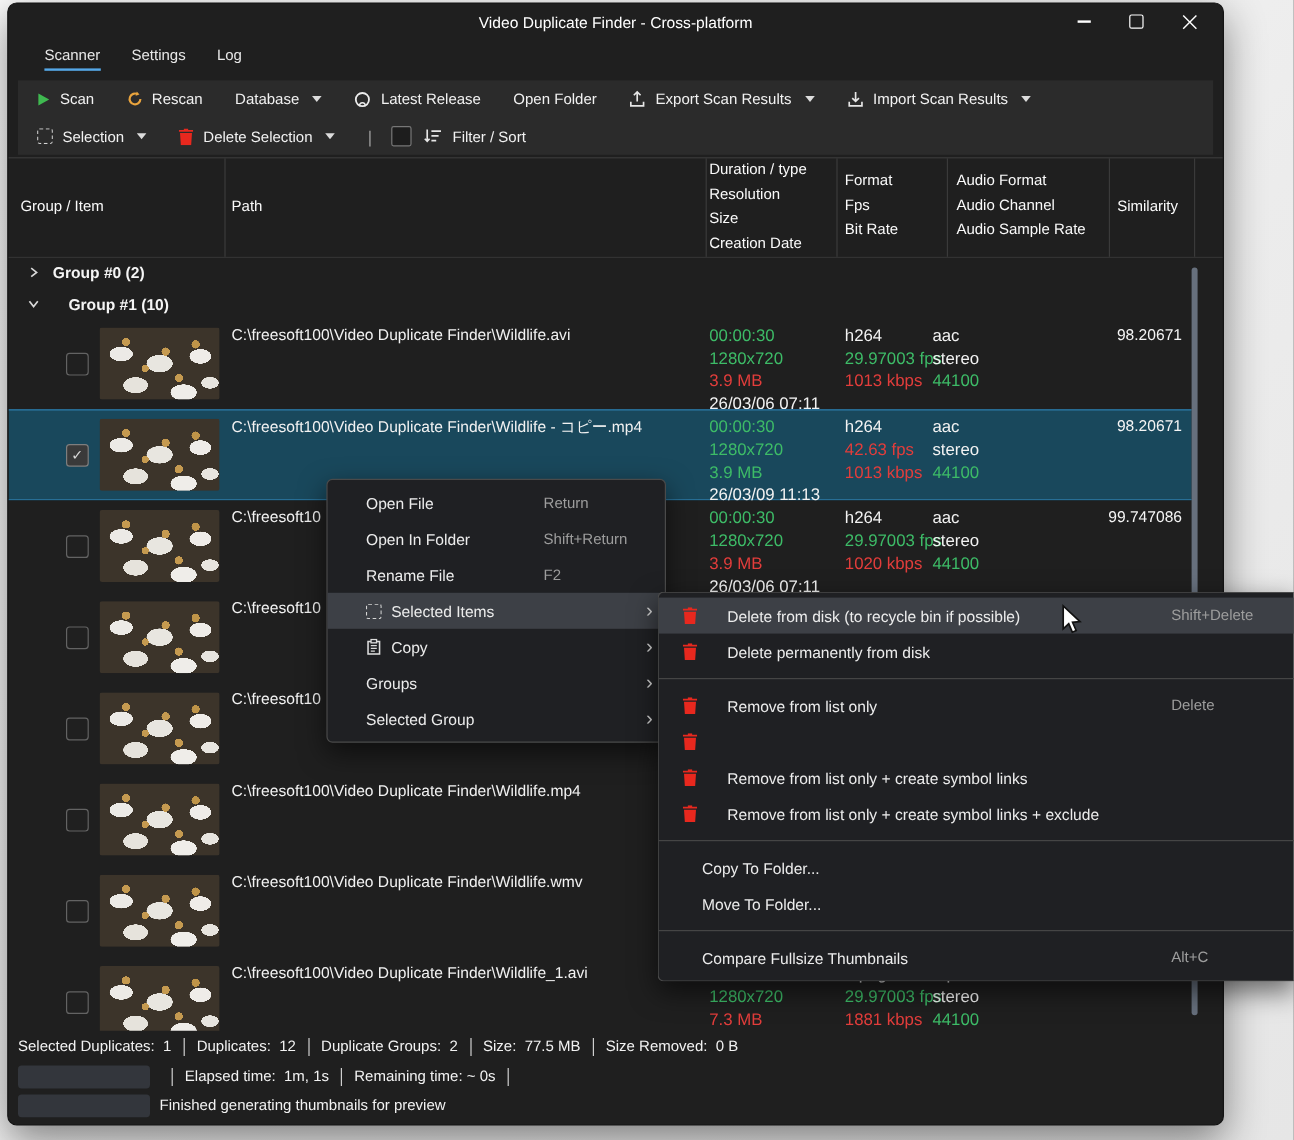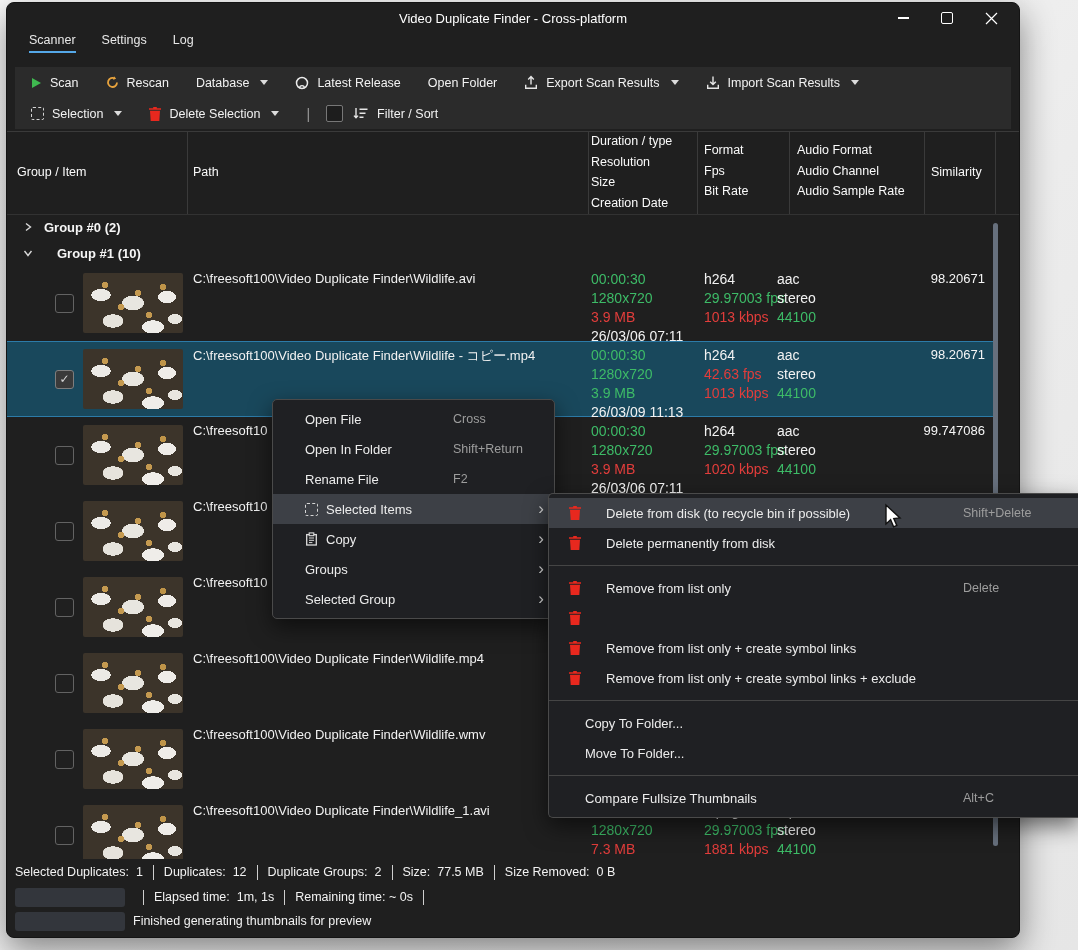--- a/index.html
+++ b/index.html
@@ -9,21 +9,21 @@
   .win{position:absolute;left:6px;top:2px;width:1012px;height:934px;background:#1f1f1f;
     border-radius:8px;border:1px solid #141414;box-shadow:0 12px 34px rgba(0,0,0,.45);overflow:hidden;}
   
   .titlebar{position:absolute;top:0;left:0;width:100%;height:30px;}
   .title{position:absolute;left:0;right:0;top:8px;text-align:center;font-size:13px;color:#ffffff;}
   .controls{position:absolute;right:6px;top:0;height:30px;display:flex;}
   .ctl{width:44px;height:30px;display:flex;align-items:center;justify-content:center;}
   .min-glyph{display:block;width:11px;height:1.5px;background:#ffffff;}
   .max-glyph{display:block;width:10px;height:10px;border:1.2px solid #ffffff;border-radius:2px;}
   
-  .menubar{position:absolute;left:8px;top:30px;height:32px;display:flex;align-items:flex-start;padding-left:14px;gap:26px;}
+  .menubar{position:absolute;left:16px;top:30px;height:32px;display:flex;align-items:center;padding-left:14px;gap:26px;}
   .mb{font-size:12.5px;color:#e8e8e8;padding-bottom:6px;}
   .mb.active{border-bottom:2px solid #55a8e8;padding-bottom:4px;}
   
   .toolbar{position:absolute;left:8px;top:64px;width:996px;height:62px;background:#2b2b2b;}
   .trow{height:31px;display:flex;align-items:center;padding-left:16px;}
   .titem{display:flex;align-items:center;gap:8px;margin-right:27px;font-size:12.5px;color:#f2f2f2;white-space:nowrap;}
   .caret{width:0;height:0;border-left:4px solid transparent;border-right:4px solid transparent;border-top:5px solid #dcdcdc;margin-left:3px;}
   .tsep{color:#9a9a9a;margin-right:16px;font-size:14px;}
   .tcb{width:15px;height:15px;border:1px solid #777;background:#1d1d1d;border-radius:2px;margin-right:10px;}
   .icn{display:inline-flex;align-items:center;justify-content:center;}
@@ -73,21 +73,21 @@
     box-shadow:0 8px 22px rgba(0,0,0,.55);z-index:50;padding:4px 0;}
   .ctx{left:272px;top:399px;width:281px;}
   .sub{left:548px;top:493px;width:530px;border-radius:5px 0 0 5px;border-right:none;}
   .mi{position:relative;height:30px;display:flex;align-items:center;font-size:13px;color:#ececec;white-space:nowrap;}
   .ctx .mi{padding-left:32px;} .ctx .mi.hasicon{padding-left:53px;}
   .sub .mi{padding-left:36px;} .sub .mi.hasicon{padding-left:57px;}
   .mi.hl{background:#3d4046;}
   .ctx .mi .icn{position:absolute;left:32px;}
   .sub .mi .icn{position:absolute;left:20px;}
   .msc{position:absolute;color:#9d9d9d;font-size:12.5px;}
-  .ctx .msc{left:180px;} .sub .msc{left:414px;text-align:center;}
+  .ctx .msc{left:180px;} .sub .msc{left:427px;text-align:center;}
   .mchev{position:absolute;right:10px;color:#cfcfcf;font-size:17px;line-height:1;top:6px;}
   .msep{height:1px;background:#454545;margin:7px 0;}
   .cursor{position:absolute;left:884px;top:503px;z-index:99;}
 </style>
 </head>
 <body>
 
 <div class="page">
   <div class="win">
 
@@ -372,21 +372,21 @@
     <div class="status" id="status">
         <div class="srow" style="top: 2px;"><span>Selected Duplicates:  1</span><div class="sdiv"></div><span>Duplicates:  12</span><div class="sdiv"></div><span>Duplicate Groups:  2</span><div class="sdiv"></div><span>Size:  77.5 MB</span><div class="sdiv"></div><span>Size Removed:  0 B</span></div>
         <div class="srow" style="top: 27px;"><div class="pbar"></div><div class="sdiv"></div><span>Elapsed time:  1m, 1s</span><div class="sdiv"></div><span>Remaining time: ~ 0s</span><div class="sdiv"></div></div>
         <div class="srow" style="top: 51px;"><div class="pbar"></div><span>Finished generating thumbnails for preview</span></div>
       </div>
   </div>
 
   <div class="menu ctx" id="ctxmenu">
       <div class="mi">
         <span>Open File</span>
-        <span class="msc">Cross</span>
+        <span class="msc">Return</span>
       </div>
       <div class="mi">
         <span>Open In Folder</span>
         <span class="msc">Shift+Return</span>
       </div>
       <div class="mi">
         <span>Rename File</span>
         <span class="msc">F2</span>
       </div>
       <div class="mi hasicon hl">

